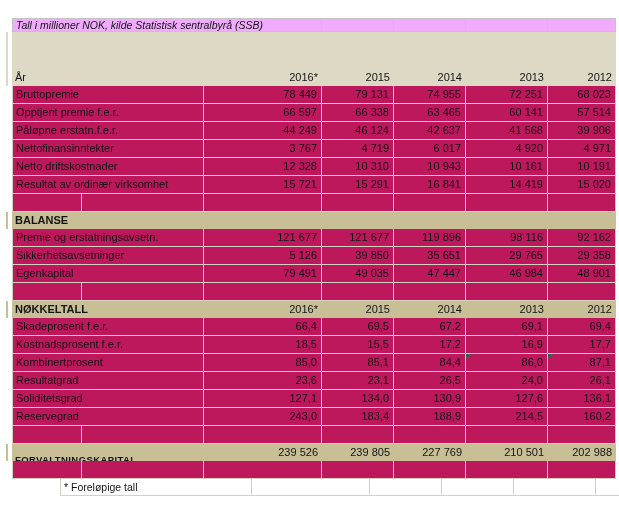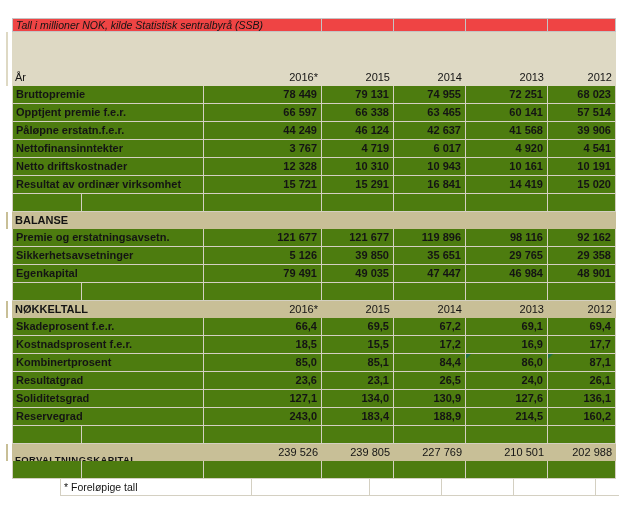--- a/index.html
+++ b/index.html
@@ -8,35 +8,35 @@
   }
   *{box-sizing:border-box;margin:0;padding:0;}
   html,body{width:619px;height:519px;background:#ffffff;overflow:hidden;}
   body{font-family:"Liberation Sans",sans-serif;color:var(--ink);}
   #sheet{position:absolute;left:12px;top:18px;width:604px;}
   .row{display:grid;grid-template-columns:70px 122px 118px 72px 72px 82px 68px;position:relative;}
   .row.title{height:14px;}
   .row.beige-spacer{height:36px;background:var(--beige);}
   .row.years{height:18px;background:var(--beige);}
   .row.band{height:17px;background:var(--band);}
-  .row.data,.row.spacer{height:18px;background:#4d7c0f;font-weight:bold;}
+  .row.data,.row.spacer{height:18px;background:#be185d;}
   .row.footnote{height:17px;background:#fff;padding-left:48px;}
   
   .row.beige-spacer::before,.row.years::before,.row.band::before{
     content:"";position:absolute;left:-6px;top:0;bottom:0;width:2px;background-color:inherit;}
   .cell{overflow:hidden;white-space:nowrap;}
   .cl{grid-column:span 2;padding-left:3px;line-height:17px;font-size:11px;}
   .ct{grid-column:span 3;padding-left:3px;line-height:13px;font-size:10.5px;font-style:italic;}
   .cv{text-align:right;padding-right:4px;line-height:17px;font-size:11px;position:relative;}
   
   .row.data .cell,.row.spacer .cell,.row.footnote .cell{
     border-right:1px solid var(--grid);border-bottom:1px solid var(--grid);}
   .row.data .cell:first-child,.row.spacer .cell:first-child,.row.footnote .cell:first-child{
     border-left:1px solid var(--grid);}
-  .row.title .cell{background:#ef4444;border-top:1px solid var(--tgrid);
+  .row.title .cell{background:#f0abfc;border-top:1px solid var(--tgrid);
     border-bottom:1px solid var(--tgrid);border-right:1px solid var(--tgrid);}
   .row.title .cell:first-child{border-left:1px solid var(--tgrid);}
   .row.band .cl{font-weight:bold;line-height:17px;}
   .row.band.small-label .cl{font-size:9.5px;letter-spacing:.4px;margin-top:7px;}
   .row.years .cl,.row.years .cv{line-height:18px;}
   .row.footnote .cl{font-size:10.5px;line-height:16px;}
   .flag{position:absolute;left:0;top:0;width:0;height:0;
     border-top:5px solid var(--green);border-right:5px solid transparent;}
 </style>
 </head>
@@ -84,21 +84,21 @@
       <div class="cell cv">42 637</div>
       <div class="cell cv">41 568</div>
       <div class="cell cv">39 906</div>
     </div>
     <div class="row data">
       <div class="cell cl">Nettofinansinntekter</div>
       <div class="cell cv">3 767</div>
       <div class="cell cv">4 719</div>
       <div class="cell cv">6 017</div>
       <div class="cell cv">4 920</div>
-      <div class="cell cv">4 541</div>
+      <div class="cell cv">4 971</div>
     </div>
     <div class="row data">
       <div class="cell cl">Netto driftskostnader</div>
       <div class="cell cv">12 328</div>
       <div class="cell cv">10 310</div>
       <div class="cell cv">10 943</div>
       <div class="cell cv">10 161</div>
       <div class="cell cv">10 191</div>
     </div>
     <div class="row data">

